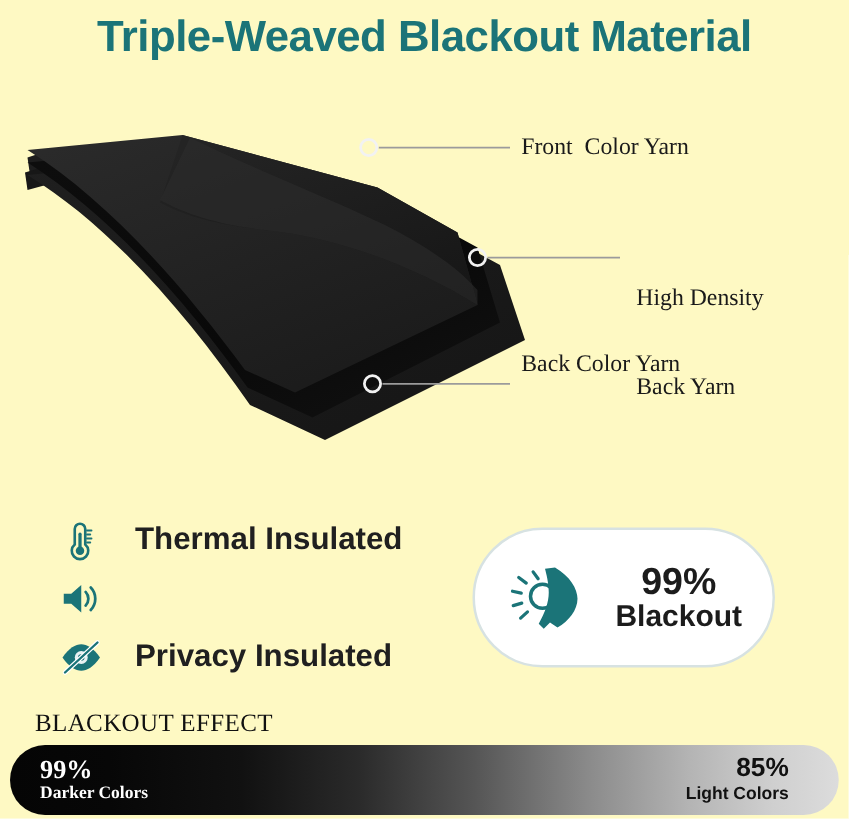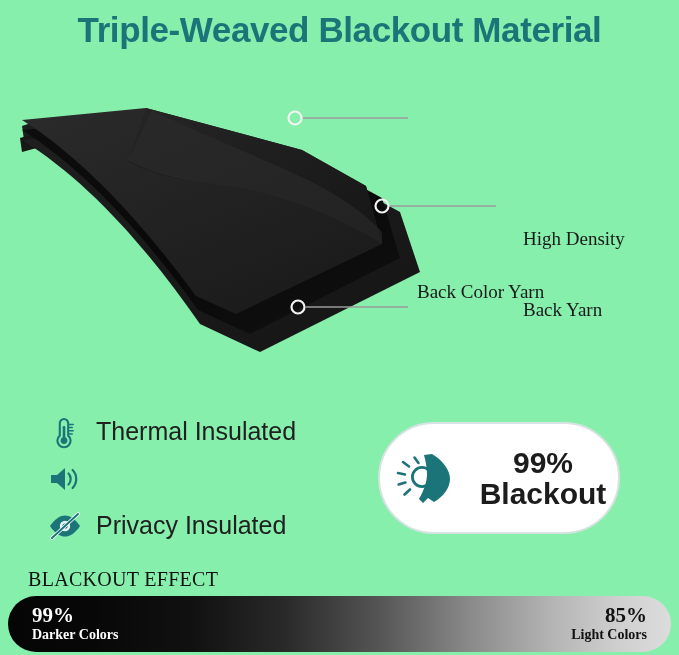--- a/index.html
+++ b/index.html
@@ -10,21 +10,21 @@
     height: 655px;
     background: #ffffff;
     font-family: "Liberation Sans", sans-serif;
     overflow: hidden;
   }
 
   .page {
     position: relative;
     width: 679px;
     height: 655px;
-    background: #86efac;
+    background: #fef9c3;
   }
 
   
   .title-bar {
     position: absolute;
     left: 0; top: 0;
     width: 679px;
     height: 60px;
     display: flex;
     align-items: center;
@@ -50,21 +50,21 @@
 
   .callout-label {
     position: absolute;
     font-family: "Liberation Serif", serif;
     font-size: 19px;
     color: #1a1a1a;
     line-height: 1.25;
     white-space: pre;
   }
   .label-front { left: 417px; top: 106px; }
-  .label-high  { left: 523px; top: 179px; }
+  .label-high  { left: 509px; top: 179px; }
   .label-back  { left: 417px; top: 280px; }
 
   
   .features {
     position: absolute;
     left: 44px; top: 408px;
     width: 330px;
   }
   .feature-row {
     display: flex;
@@ -75,23 +75,23 @@
     width: 42px;
     height: 40px;
     flex: 0 0 42px;
     display: flex;
     align-items: center;
     justify-content: center;
   }
   .feature-label {
     font-family: "Liberation Sans", sans-serif;
     font-size: 25px;
-    font-weight: normal;
+    font-weight: bold;
     color: #202020;
-    margin-left: 10px;
+    margin-left: 22px;
     white-space: nowrap;
   }
 
   
   .badge {
     position: absolute;
     left: 378px; top: 422px;
     width: 242px;
     height: 112px;
     border: 2px solid #d7e2e2;
@@ -111,21 +111,21 @@
   }
   .badge-text {
     margin-left: 14px;
     text-align: center;
     font-family: "Liberation Sans", sans-serif;
     font-weight: bold;
     color: #1c1c1c;
     line-height: 1.05;
   }
   .badge-pct { font-size: 30px; display: block; }
-  .badge-word { font-size: 30px; display: block; }
+  .badge-word { font-size: 24px; display: block; }
 
   
   .effect-section {
     position: absolute;
     left: 0; top: 566px;
     width: 679px;
     height: 89px;
   }
   .effect-heading {
     position: absolute;
@@ -156,23 +156,23 @@
   }
   .bar-left {
     position: absolute;
     left: 24px; top: 8px;
     color: #ffffff;
     font-family: "Liberation Serif", serif;
     line-height: 1.08;
   }
   .bar-right {
     position: absolute;
-    right: 24px; top: 8px;
+    right: 40px; top: 8px;
     color: #111111;
-    font-family: Liberation Serif, serif;
+    font-family: Liberation Sans, sans-serif;
     line-height: 1.08;
     text-align: right;
   }
   .bar-pct { font-size: 21px; font-weight: bold; display: block; }
   .bar-sub { font-size: 14px; font-weight: bold; display: block; }
 </style>
 </head>
 <body>
 
 <div class="page">
@@ -221,20 +221,21 @@
       <circle cx="295" cy="56" r="6.5" fill="none" stroke="#f2f2f2" stroke-width="2.2"></circle>
 
       <line x1="390" y1="144" x2="496" y2="144" stroke="#9b9b9b" stroke-width="1.4"></line>
       <circle cx="382" cy="144" r="6.5" fill="none" stroke="#f2f2f2" stroke-width="2.2"></circle>
 
       <line x1="306" y1="245" x2="408" y2="245" stroke="#9b9b9b" stroke-width="1.4"></line>
       <circle cx="298" cy="245" r="6.5" fill="none" stroke="#f2f2f2" stroke-width="2.2"></circle>
     </svg>
   </div>
 
+  <div class="callout-label label-front">Front  Color Yarn</div>
 
   <div class="callout-label label-high">
     <div>High Density</div>
     <div>Back Yarn</div>
   </div>
 
   <div class="callout-label label-back">Back Color Yarn</div>
 
   <div class="features">
 

